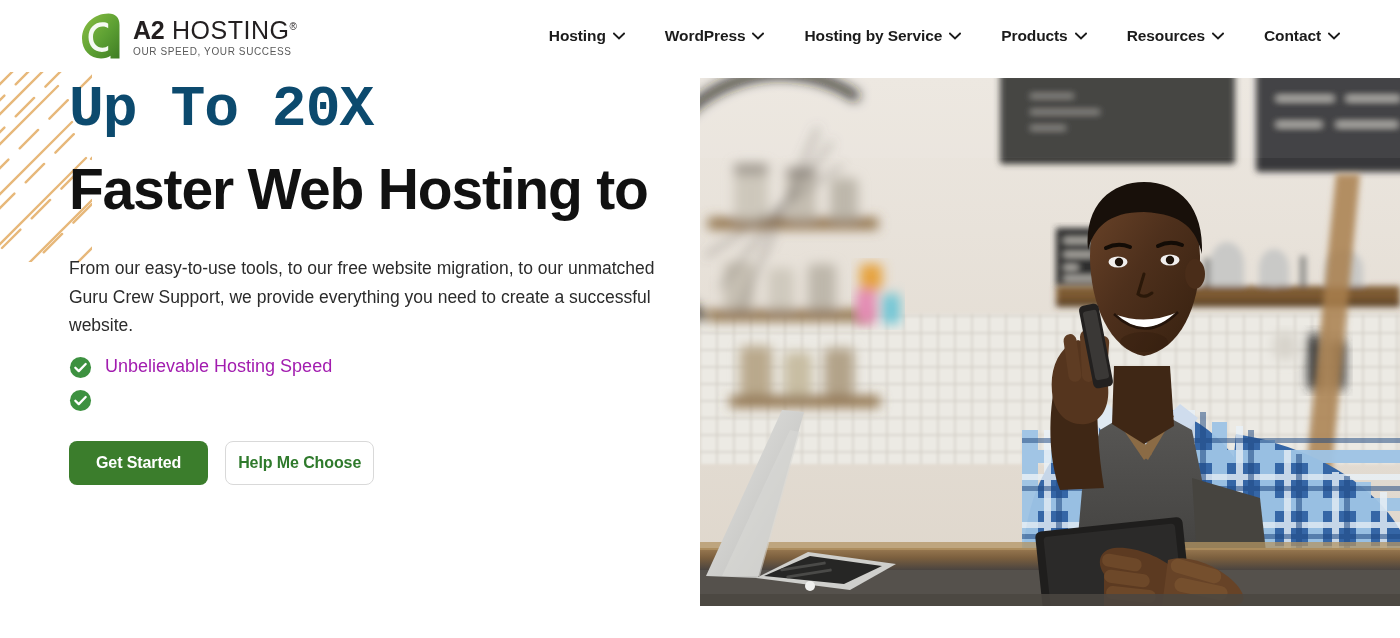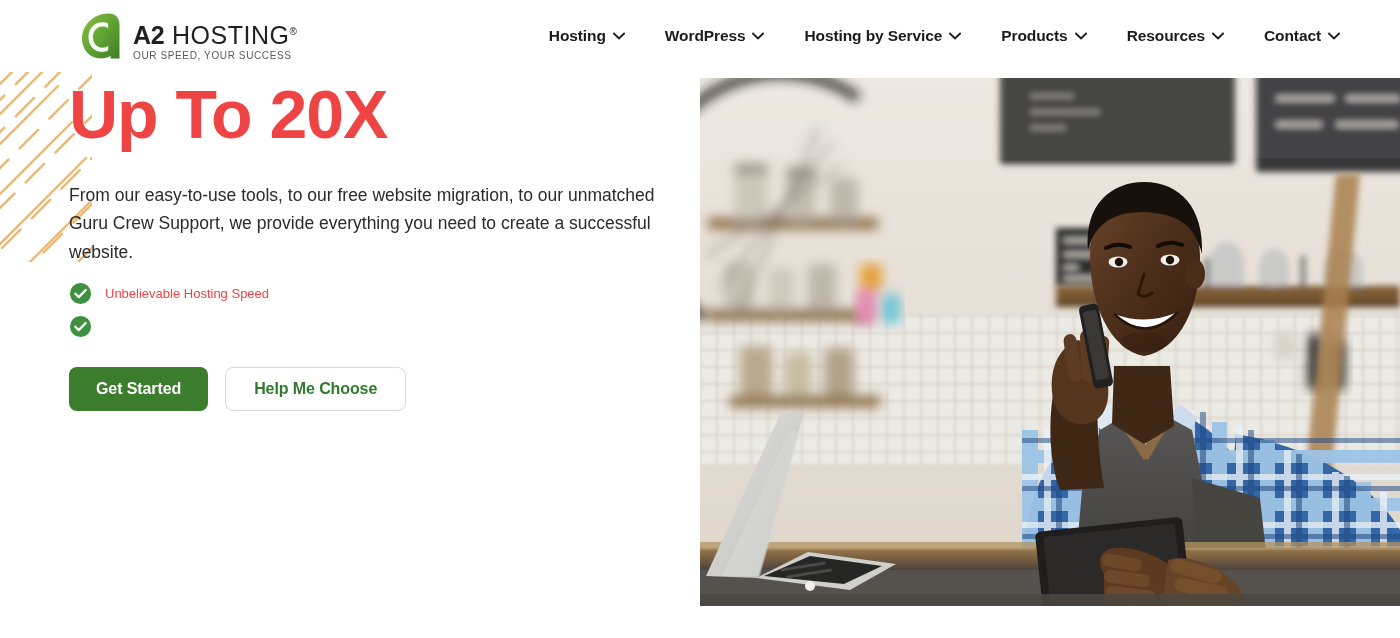--- a/index.html
+++ b/index.html
@@ -10,21 +10,21 @@
     overflow:hidden;
   }
   .page { position:relative; width:1400px; height:638px; background:#fff; }
 
   
   .header {
     position:absolute; top:0; left:0; width:1400px; height:72px;
     display:flex; align-items:center; background:#fff; z-index:20;
   }
   .logo-wrap {
-    display:flex; align-items:flex-end; margin-left:78px; gap:9px;
+    display:flex; align-items:center; margin-left:78px; gap:9px;
   }
   .logo-mark { width:46px; height:50px; display:block; flex:none; }
   .logo-text { display:flex; flex-direction:column; justify-content:center; padding-top:2px; }
   .logo-title {
     font-size:25px; font-weight:bold; letter-spacing:-0.2px;
     color:#231f20; line-height:1.05; white-space:nowrap;
   }
   .logo-title .a2 { font-weight:bold; }
   .logo-title .hosting { font-weight:normal; letter-spacing:0.5px; }
   .logo-title .reg { font-size:10px; vertical-align:super; font-weight:normal; }
@@ -42,50 +42,50 @@
   }
   .nav-item:first-child { margin-left:0; }
   .caret { width:12px; height:8px; display:block; flex:none; }
 
   
   .deco { position:absolute; left:0; top:72px; width:92px; height:190px; z-index:1; }
 
   
   .hero-left { position:absolute; left:69px; top:82px; width:615px; z-index:5; }
   .h-green {
-    font-size:68px; line-height:0.95; font-weight:bold; color:#ef4444;
-    letter-spacing:-1px; font-family:Liberation Sans, sans-serif;
+    font-size:58px; line-height:0.95; font-weight:bold; color:#0c4a6e;
+    letter-spacing:-1px; font-family:Liberation Mono, monospace;
     font-stretch:condensed; white-space:nowrap;
   }
   .h-black {
     margin-top:22px;
     font-size:57px; line-height:1.07; font-weight:bold; color:#111111;
     letter-spacing:-1.2px; font-family:"Liberation Sans", sans-serif;
   }
   .hero-para {
     margin-top:34px; width:600px;
     font-size:17.5px; line-height:1.63; color:#2b2b2b;
   }
 
   .check-list { margin-top:16px; list-style:none; }
   .check-item { display:flex; align-items:center; gap:13px; margin-bottom:10px; }
   .check-icon { width:23px; height:23px; flex:none; display:block; }
-  .check-label { font-size:13px; color:#ef4444; line-height:1.2; }
+  .check-label { font-size:18px; color:#a21caf; line-height:1.2; }
 
   .cta-row { display:flex; align-items:center; gap:17px; margin-top:29px; }
   .btn {
     display:inline-flex; align-items:center; justify-content:center;
     font-size:16px; font-weight:bold; cursor:pointer; border-radius:8px;
     letter-spacing:-0.1px;
   }
   .btn-primary {
     background:#3b7d2c; color:#ffffff; height:44px; padding:0 27px; border:none;
   }
   .btn-secondary {
-    background:#ffffff; color:#2f7a2c; height:44px; padding:0 28px;
+    background:#ffffff; color:#2f7a2c; height:44px; padding:0 12px;
     border:1px solid #d9d9d9;
   }
 
   
   .hero-img {
     position:absolute; left:700px; top:78px; width:700px; height:528px;
     overflow:hidden; background:#ded8d0; z-index:4;
   }
   .hero-img svg { display:block; width:700px; height:528px; }
 </style>
@@ -173,20 +173,21 @@
       <line x1="-10" y1="106" x2="100" y2="-4"></line>
       <line x1="-4" y1="140" x2="104" y2="32"></line>
       <line x1="2" y1="176" x2="106" y2="72"></line>
       <line x1="14" y1="210" x2="108" y2="116"></line>
     </g>
   </svg>
 
   <div class="hero-left">
     <div class="h-green">Up To 20X</div>
     <div class="h-black">
+      <div>Faster Web Hosting to</div>
     </div>
 
     <p class="hero-para">From our easy-to-use tools, to our free website migration, to our unmatched Guru Crew Support, we provide everything you need to create a successful website.</p>
 
     <ul class="check-list">
       <li class="check-item">
         <svg class="check-icon" viewBox="0 0 24 24">
           <circle cx="12" cy="12" r="11" fill="#3d9140"></circle>
           <path d="M6.6 12.2 L10.2 15.8 L17.4 8.4" fill="none" stroke="#ffffff" stroke-width="2.4" stroke-linecap="round" stroke-linejoin="round"></path>
         </svg>

